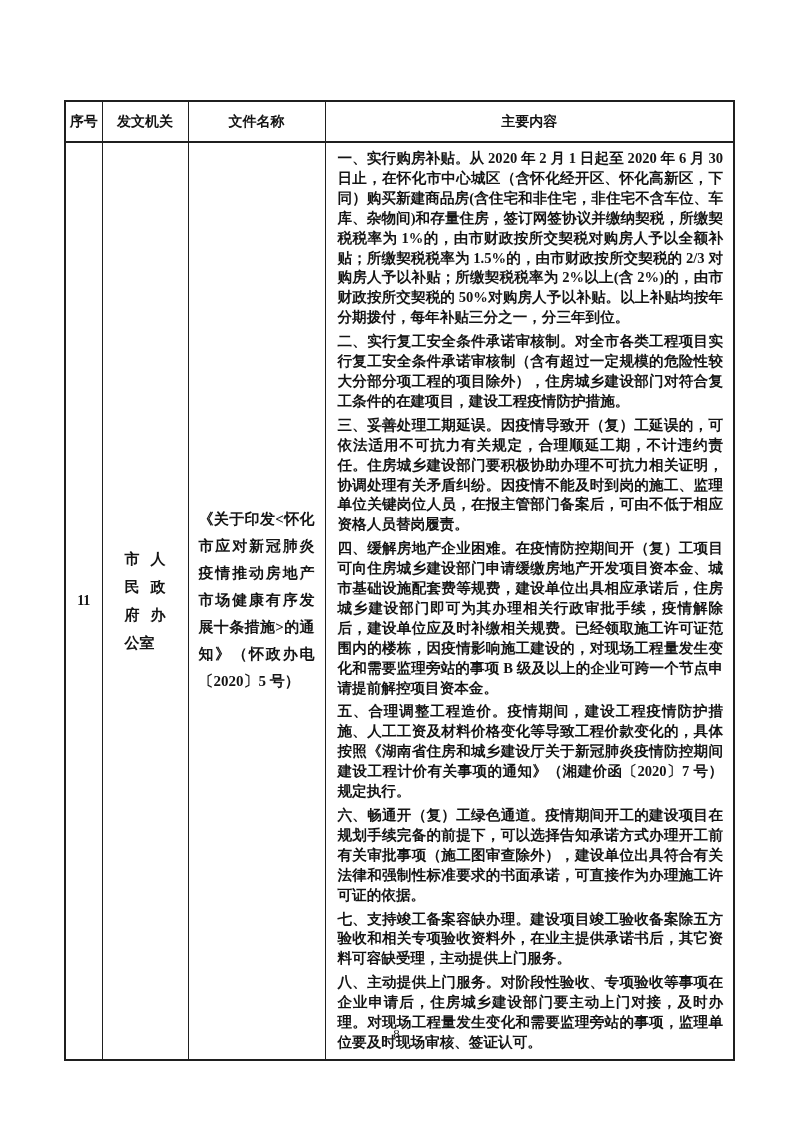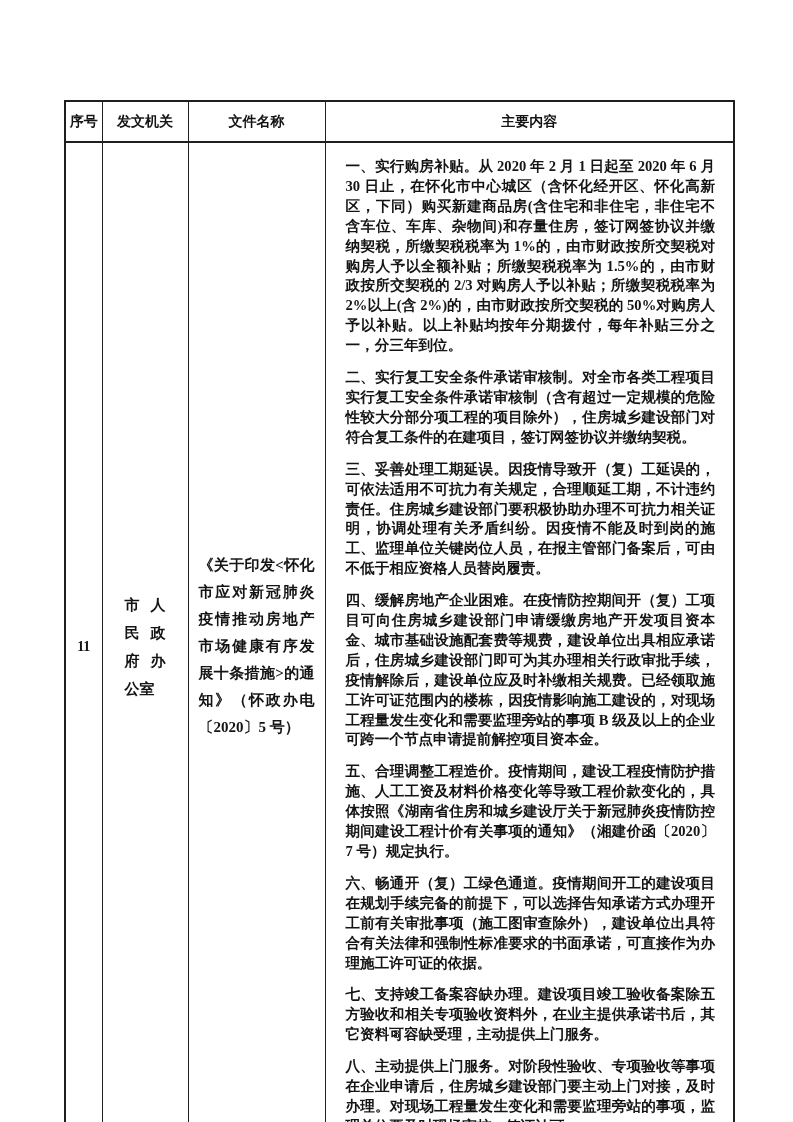--- a/index.html
+++ b/index.html
@@ -66,21 +66,21 @@
     padding: 12px 10px;
     text-align: justify;
     line-height: 27px;
   }
   td.cell-content {
     vertical-align: top;
     padding: 2px 6px 2px 8px;
     font-size: 14.6px;
   }
   td.cell-content p {
-    margin: 12px;
+    margin: 4px;
     text-align: justify;
     line-height: 19.9px;
   }
   .page-number {
     position: absolute;
     top: 1026px;
     left: 0;
     width: 100%;
     text-align: center;
     font-size: 13px;
@@ -109,21 +109,21 @@
       <th>发文机关</th>
       <th>文件名称</th>
       <th>主要内容</th>
     </tr>
     <tr class="body-row">
       <td class="cell-serial">11</td>
       <td class="cell-agency">市人民政府办公室</td>
       <td class="cell-doc-title">《关于印发&lt;怀化市应对新冠肺炎疫情推动房地产市场健康有序发展十条措施&gt;的通知》（怀政办电〔2020〕5 号）</td>
       <td class="cell-content">
         <p>一、实行购房补贴。从 2020 年 2 月 1 日起至 2020 年 6 月 30 日止，在怀化市中心城区（含怀化经开区、怀化高新区，下同）购买新建商品房(含住宅和非住宅，非住宅不含车位、车库、杂物间)和存量住房，签订网签协议并缴纳契税，所缴契税税率为 1%的，由市财政按所交契税对购房人予以全额补贴；所缴契税税率为 1.5%的，由市财政按所交契税的 2/3 对购房人予以补贴；所缴契税税率为 2%以上(含 2%)的，由市财政按所交契税的 50%对购房人予以补贴。以上补贴均按年分期拨付，每年补贴三分之一，分三年到位。</p>
-        <p>二、实行复工安全条件承诺审核制。对全市各类工程项目实行复工安全条件承诺审核制（含有超过一定规模的危险性较大分部分项工程的项目除外），住房城乡建设部门对符合复工条件的在建项目，签订网签协议并缴纳契税。</p>
+        <p>二、实行复工安全条件承诺审核制。对全市各类工程项目实行复工安全条件承诺审核制（含有超过一定规模的危险性较大分部分项工程的项目除外），住房城乡建设部门对符合复工条件的在建项目，建设工程疫情防护措施。</p>
         <p>三、妥善处理工期延误。因疫情导致开（复）工延误的，可依法适用不可抗力有关规定，合理顺延工期，不计违约责任。住房城乡建设部门要积极协助办理不可抗力相关证明，协调处理有关矛盾纠纷。因疫情不能及时到岗的施工、监理单位关键岗位人员，在报主管部门备案后，可由不低于相应资格人员替岗履责。</p>
         <p>四、缓解房地产企业困难。在疫情防控期间开（复）工项目可向住房城乡建设部门申请缓缴房地产开发项目资本金、城市基础设施配套费等规费，建设单位出具相应承诺后，住房城乡建设部门即可为其办理相关行政审批手续，疫情解除后，建设单位应及时补缴相关规费。已经领取施工许可证范围内的楼栋，因疫情影响施工建设的，对现场工程量发生变化和需要监理旁站的事项 B 级及以上的企业可跨一个节点申请提前解控项目资本金。</p>
         <p>五、合理调整工程造价。疫情期间，建设工程疫情防护措施、人工工资及材料价格变化等导致工程价款变化的，具体按照《湖南省住房和城乡建设厅关于新冠肺炎疫情防控期间建设工程计价有关事项的通知》（湘建价函〔2020〕7 号）规定执行。</p>
         <p>六、畅通开（复）工绿色通道。疫情期间开工的建设项目在规划手续完备的前提下，可以选择告知承诺方式办理开工前有关审批事项（施工图审查除外），建设单位出具符合有关法律和强制性标准要求的书面承诺，可直接作为办理施工许可证的依据。</p>
         <p>七、支持竣工备案容缺办理。建设项目竣工验收备案除五方验收和相关专项验收资料外，在业主提供承诺书后，其它资料可容缺受理，主动提供上门服务。</p>
         <p>八、主动提供上门服务。对阶段性验收、专项验收等事项在企业申请后，住房城乡建设部门要主动上门对接，及时办理。对现场工程量发生变化和需要监理旁站的事项，监理单位要及时现场审核、签证认可。</p>
       </td>
     </tr>
   </tbody>
     </table>

